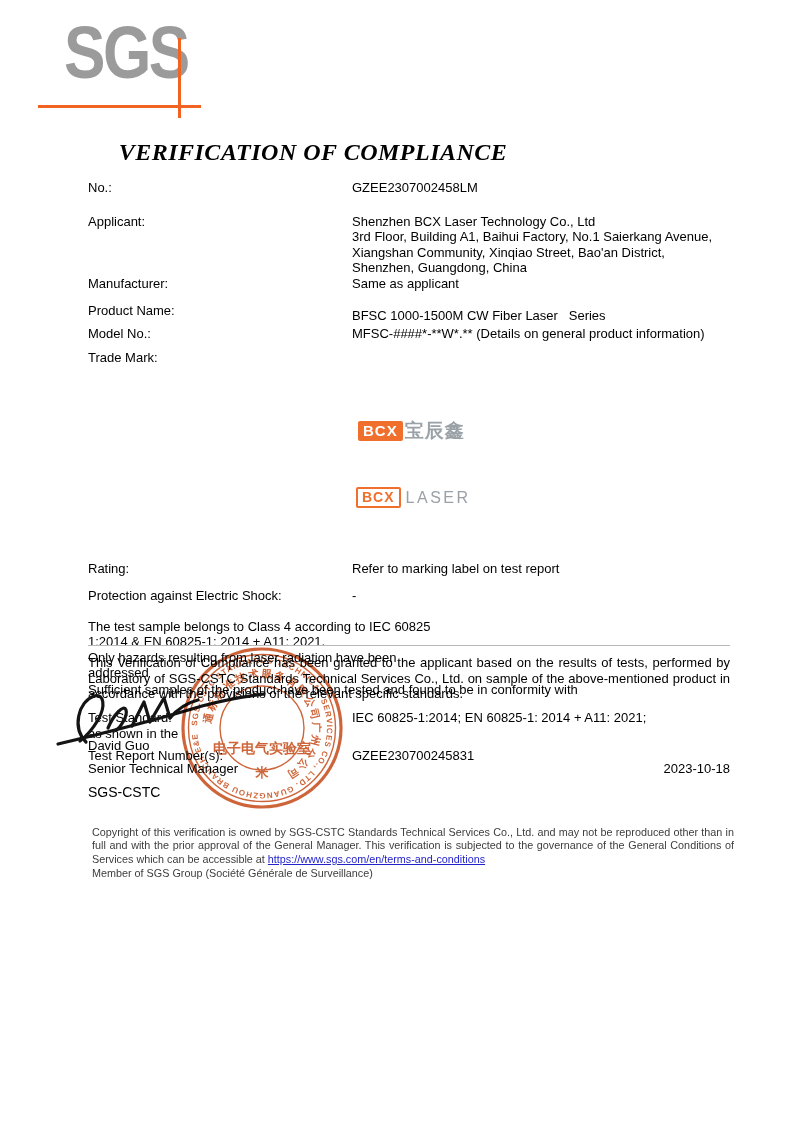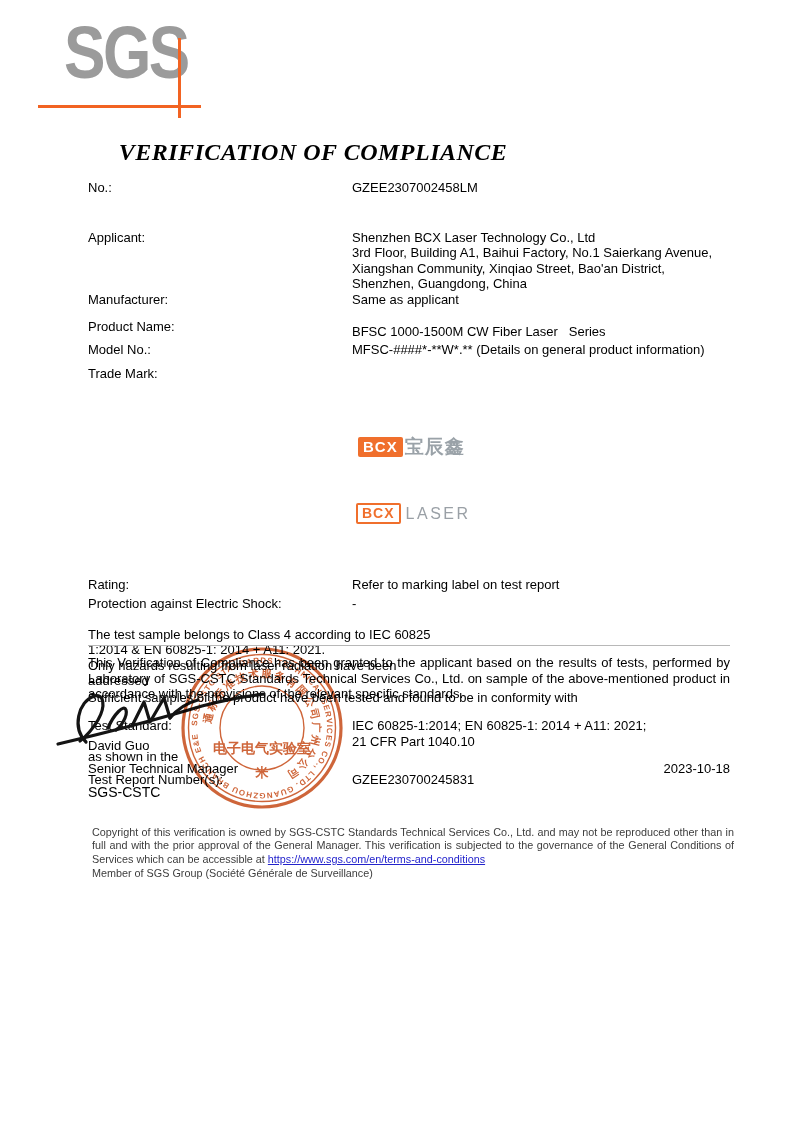--- a/index.html
+++ b/index.html
@@ -17,23 +17,23 @@
   .title{position:absolute;left:88px;top:139px;width:450px;text-align:center;
          font-family:"Liberation Serif","DejaVu Serif",serif;font-style:italic;font-weight:bold;
          font-size:24px;letter-spacing:.5px;}
 
   
   .fields{position:absolute;left:88px;top:180px;width:642px;font-size:13px;line-height:15.5px;}
   .frow{display:flex;}
   .frow.fullwidth{display:block;}
   .flabel{width:264px;flex:0 0 264px;}
   .fvalue{flex:1;white-space:pre-wrap;}
-  .row-0{margin-bottom:34px}.row-1{margin-bottom:0}.row-2{margin-bottom:12px}
+  .row-0{margin-bottom:18px}.row-1{margin-bottom:0}.row-2{margin-bottom:12px}
   .row-3{margin-bottom:2px}.row-3 .fvalue{padding-top:5px}
-  .row-4{margin-bottom:9px}.row-5{margin-bottom:6px}.row-6{margin-bottom:4px}
+  .row-4{margin-bottom:9px}.row-5{margin-bottom:6px}.row-6{margin-bottom:12px}
   .row-7{margin-bottom:15px}.row-8{margin-bottom:1px}.row-9{margin-bottom:13px}
   .row-10{margin-bottom:0}.row-11{margin-bottom:7px}
 
   
   .tm{padding-top:8px;}
   .tm-line1{display:flex;align-items:center;margin-left:6px;height:22px;}
   .tm-line2{display:flex;align-items:center;margin-left:4px;margin-top:14px;height:21px;}
   .bcx-solid{background:#f06f2c;color:#fff;font-weight:bold;font-size:15px;letter-spacing:1px;
              padding:2px 5px 3px 5px;border-radius:2px;line-height:1;}
   .bcx-outline{border:2px solid #f06f2c;color:#f06f2c;font-weight:bold;font-size:14px;letter-spacing:1px;
@@ -122,21 +122,21 @@
       <div class="frow row-7">
         <div class="flabel">Protection against Electric Shock:</div>
         <div class="fvalue"><div>-</div></div>
       </div>
       <div class="frow row-8">
         <div class="fvalue"><div>The test sample belongs to Class 4 according to IEC 60825</div><div>1:2014 &amp; EN 60825-1: 2014 + A11: 2021.</div><div>Only hazards resulting from laser radiation have been</div><div>addressed</div></div>
       </div>
       <div class="frow row-9 fullwidth">Sufficient samples of the product have been tested and found to be in conformity with</div>
       <div class="frow row-10">
         <div class="flabel">Test Standard:</div>
-        <div class="fvalue"><div>IEC 60825-1:2014; EN 60825-1: 2014 + A11: 2021;</div><div>21 CFR Part 1040.10</div></div>
+        <div class="fvalue"><div>IEC 60825-1:2014; EN 60825-1: 2014 + A11: 2021;</div></div>
       </div>
       <div class="frow row-11 fullwidth">as shown in the</div>
       <div class="frow row-12">
         <div class="flabel">Test Report Number(s):</div>
         <div class="fvalue"><div>GZEE230700245831</div></div>
       </div>
     </div>
 
   <div class="divider"></div>
   <div class="statement">This Verification of Compliance has been granted to the applicant based on the results of tests, performed by Laboratory of SGS-CSTC Standards Technical Services Co., Ltd. on sample of the above-mentioned product in accordance with the provisions of the relevant specific standards.</div>

